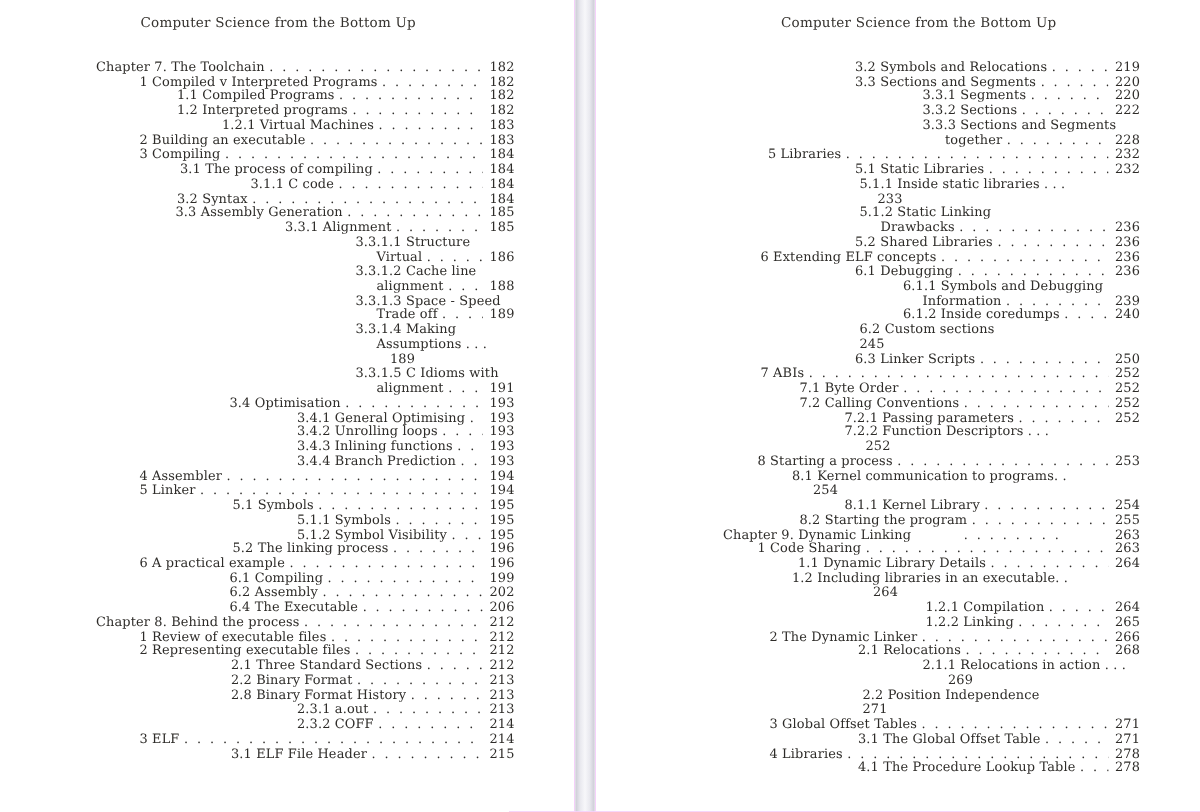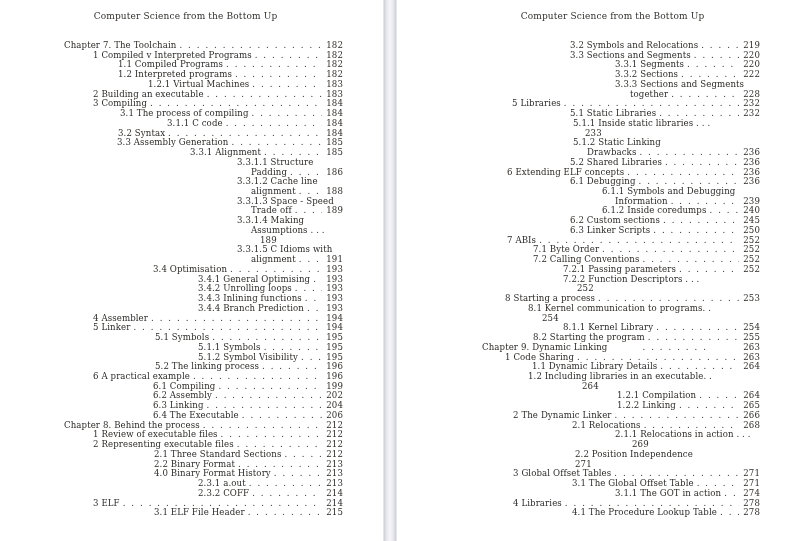--- a/index.html
+++ b/index.html
@@ -100,21 +100,21 @@
         </div>
         <div class="row" style="padding-left: 126px;">
           <span class="t">3.3.1 Alignment</span>
           <span class="leader"></span>
           <span class="num">185</span>
         </div>
         <div class="row" style="padding-left: 173px;">
           <span class="t">3.3.1.1 Structure</span>
         </div>
         <div class="row" style="padding-left: 187px;">
-          <span class="t">Padding</span>
+          <span class="t">Virtual</span>
           <span class="leader"></span>
           <span class="num">186</span>
         </div>
         <div class="row" style="padding-left: 173px;">
           <span class="t">3.3.1.2 Cache line</span>
         </div>
         <div class="row" style="padding-left: 187px;">
           <span class="t">alignment</span>
           <span class="leader"></span>
           <span class="num">188</span>
@@ -208,25 +208,20 @@
           <span class="t">6.1 Compiling</span>
           <span class="leader"></span>
           <span class="num">199</span>
         </div>
         <div class="row" style="padding-left: 89px;">
           <span class="t">6.2 Assembly</span>
           <span class="leader"></span>
           <span class="num">202</span>
         </div>
         <div class="row" style="padding-left: 89px;">
-          <span class="t">6.3 Linking</span>
-          <span class="leader"></span>
-          <span class="num">204</span>
-        </div>
-        <div class="row" style="padding-left: 89px;">
           <span class="t">6.4 The Executable</span>
           <span class="leader"></span>
           <span class="num">206</span>
         </div>
         <div class="row" style="padding-left: 0px;">
           <span class="t">Chapter 8. Behind the process</span>
           <span class="leader"></span>
           <span class="num">212</span>
         </div>
         <div class="row" style="padding-left: 29px;">
@@ -243,21 +238,21 @@
           <span class="t">2.1 Three Standard Sections</span>
           <span class="leader"></span>
           <span class="num">212</span>
         </div>
         <div class="row" style="padding-left: 90px;">
           <span class="t">2.2 Binary Format</span>
           <span class="leader"></span>
           <span class="num">213</span>
         </div>
         <div class="row" style="padding-left: 90px;">
-          <span class="t">4.0 Binary Format History</span>
+          <span class="t">2.8 Binary Format History</span>
           <span class="leader"></span>
           <span class="num">213</span>
         </div>
         <div class="row" style="padding-left: 134px;">
           <span class="t">2.3.1 a.out</span>
           <span class="leader"></span>
           <span class="num">213</span>
         </div>
         <div class="row" style="padding-left: 134px;">
           <span class="t">2.3.2 COFF</span>
@@ -355,21 +350,21 @@
         <div class="row" style="padding-left: 133px;">
           <span class="t">Information</span>
           <span class="leader"></span>
           <span class="num">239</span>
         </div>
         <div class="row" style="padding-left: 120px;">
           <span class="t">6.1.2 Inside coredumps</span>
           <span class="leader"></span>
           <span class="num">240</span>
         </div>
-        <div class="row" style="padding-left: 88px;">
+        <div class="row" style="padding-left: 88px; flex-direction: column;">
           <span class="t">6.2 Custom sections</span>
           <span class="leader"></span>
           <span class="num">245</span>
         </div>
         <div class="row" style="padding-left: 88px;">
           <span class="t">6.3 Linker Scripts</span>
           <span class="leader"></span>
           <span class="num">250</span>
         </div>
         <div class="row" style="padding-left: 25px;">
@@ -474,25 +469,20 @@
         <div class="row" style="padding-left: 31px;">
           <span class="t">3 Global Offset Tables</span>
           <span class="leader"></span>
           <span class="num">271</span>
         </div>
         <div class="row" style="padding-left: 90px;">
           <span class="t">3.1 The Global Offset Table</span>
           <span class="leader"></span>
           <span class="num">271</span>
         </div>
-        <div class="row" style="padding-left: 133px;">
-          <span class="t">3.1.1 The GOT in action</span>
-          <span class="leader"></span>
-          <span class="num">274</span>
-        </div>
         <div class="row" style="padding-left: 31px;">
           <span class="t">4 Libraries</span>
           <span class="leader"></span>
           <span class="num">278</span>
         </div>
         <div class="row" style="padding-left: 90px;">
           <span class="t">4.1 The Procedure Lookup Table</span>
           <span class="leader"></span>
           <span class="num">278</span>
         </div>

